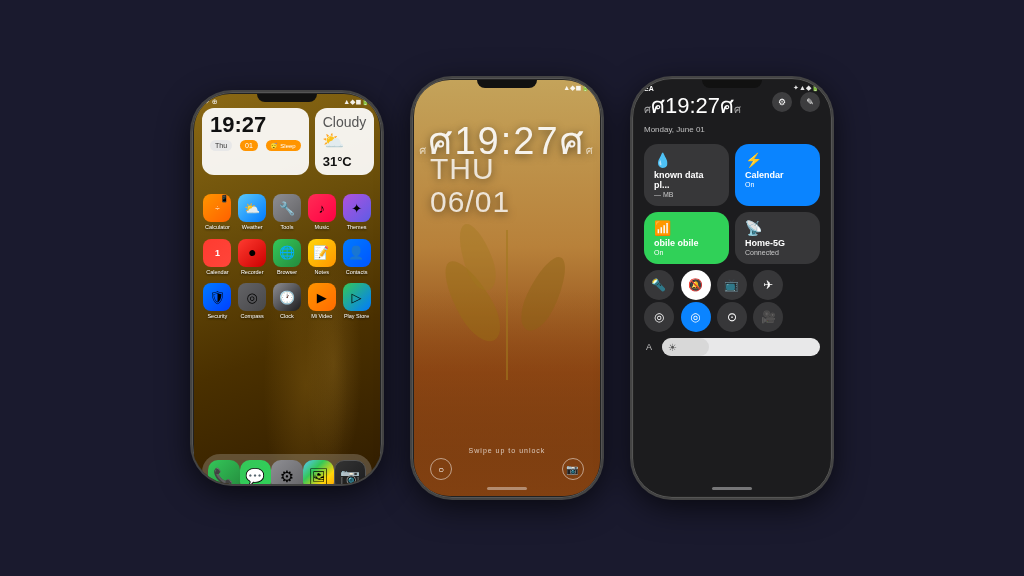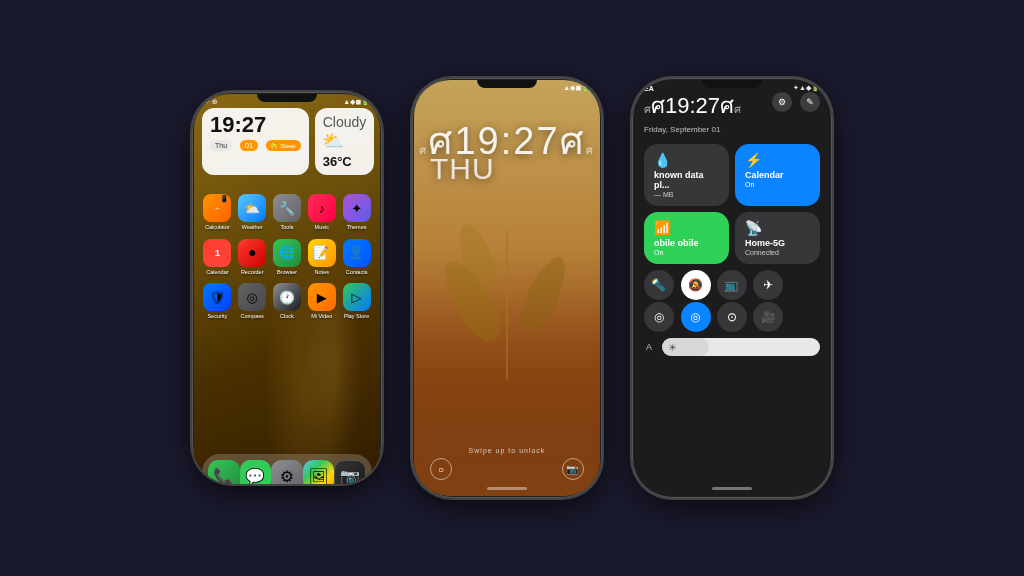--- a/index.html
+++ b/index.html
@@ -472,21 +472,21 @@
             </div>
             <div class="sleep-box">
               <span>😴</span>
               <span>Sleep</span>
             </div>
           </div>
         </div>
         <div class="widget-weather">
           <div class="weather-label">Cloudy</div>
           <div class="weather-icon">⛅</div>
-          <div class="temp">36°C</div>
+          <div class="temp">31°C</div>
         </div>
       </div>
 
       <div class="app-grid">
         <div class="app-item">
           <div class="app-icon ic-calc" style="font-size:10px; color:#fff; position:relative;">
             <span style="font-size:7px; color:#fff; position:absolute; top:1px; right:2px;">📱</span>
             <span style="font-size:8px; color:#fff;">÷</span>
           </div>
           <span class="app-label">Calculator</span>
@@ -578,20 +578,21 @@
         <div style="position:absolute; bottom:50px; right:15%; width:30px; height:80px; border-radius:50% 50% 50% 50% / 60% 60% 40% 40%; background:rgba(140,100,20,0.45); transform:rotate(25deg); transform-origin:bottom center;"></div>
         <div style="position:absolute; bottom:90px; left:18%; width:28px; height:70px; border-radius:50% 50% 50% 50% / 60% 60% 40% 40%; background:rgba(160,120,30,0.4); transform:rotate(-20deg); transform-origin:bottom center;"></div>
       </div>
 
       <div class="lock-time">
         <span style="font-size:11px; opacity:0.7; font-weight:300;">ศ</span><span>ศ19:27ศ</span><span style="font-size:11px; opacity:0.7; font-weight:300;">ศ</span>
       </div>
 
       <div class="lock-date">
         <div style="font-size:30px; font-weight:200; letter-spacing:1px;">THU</div>
+        <div style="font-size:30px; font-weight:200; letter-spacing:1px;">06/01</div>
       </div>
 
       <div class="lock-bottom">
         <span class="swipe-text">Swipe up to unlock</span>
         <div class="lock-icons">
           <div class="lock-icon-btn">○</div>
           <div class="lock-icon-btn">📷</div>
         </div>
       </div>
 
@@ -609,21 +610,21 @@
         <span style="font-size:7px; color:#fff; font-weight:600;">EA</span>
         <span style="font-size:7px; color:#fff; opacity:0.9">✦▲◆🔋</span>
       </div>
 
       <div class="cc-header">
         <div>
           <div class="cc-time">
             <span style="font-size:11px; opacity:0.6;">ศ</span><span>ศ19:27ศ</span><span style="font-size:11px; opacity:0.6;">ศ</span>
           </div>
           <div class="cc-date">
-            <span>Friday,</span> <span>September 01</span>
+            <span>Monday,</span> <span>June 01</span>
           </div>
         </div>
         <div class="cc-header-icons">
           <div class="cc-header-icon">⚙</div>
           <div class="cc-header-icon">✎</div>
         </div>
       </div>
 
       <div class="cc-tiles">
 

